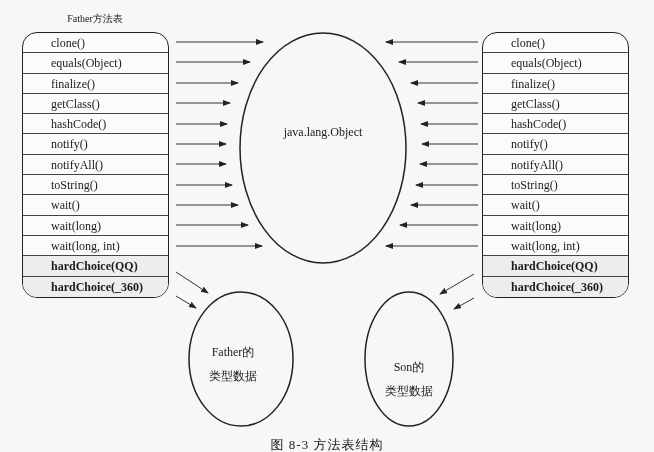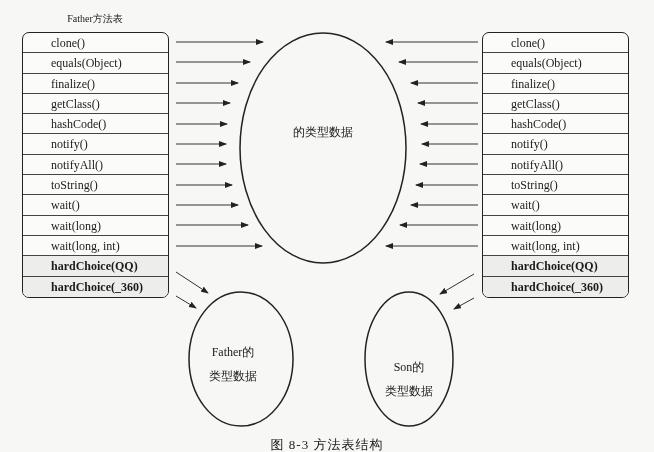--- a/index.html
+++ b/index.html
@@ -7,21 +7,21 @@
     width: 654px; height: 452px; position: relative; overflow: hidden;
     background: #f7f7f5;
     font-family: "Liberation Serif", "DejaVu Serif", serif;
     color: #1a1a1a;
   }
   .title {
     position: absolute; font-size: 10px; text-align: center; width: 150px;
   }
   .table {
     position: absolute; width: 145px;
-    border: 1.5px solid #222; border-radius: 7px;
+    border: 1.5px solid #222; border-radius: 15px;
     background: #fbfbfa; overflow: hidden;
   }
   .row {
     height: 20.3px; line-height: 20.3px; font-size: 12px;
     padding-left: 28px; border-bottom: 1px solid #444;
     box-sizing: border-box; white-space: nowrap;
   }
   .row:last-child { border-bottom: none; }
   .row.bold { font-weight: bold; background: #ededeb; }
   svg.lines { position: absolute; left: 0; top: 0; }
@@ -107,21 +107,21 @@
   </g>
   <g stroke="#333" stroke-width="1" marker-end="url(#ah)">
     <line x1="176" y1="272" x2="208" y2="293"></line>
     <line x1="176" y1="296" x2="196" y2="308"></line>
     <line x1="474" y1="274" x2="440" y2="294"></line>
     <line x1="474" y1="298" x2="454" y2="309"></line>
   </g>
 </svg>
 
 <div class="ellipse-label" style="left:243px; top:120px; width:160px;">
-  <div>的类型数据</div>
+  <div>java.lang.Object</div>
 </div>
 <div class="ellipse-label" style="left:191px; top:340px; width:84px;">
   <div>Father的</div>
   <div>类型数据</div>
 </div>
 <div class="ellipse-label" style="left:359px; top:355px; width:100px;">
   <div>Son的</div>
   <div>类型数据</div>
 </div>
 

